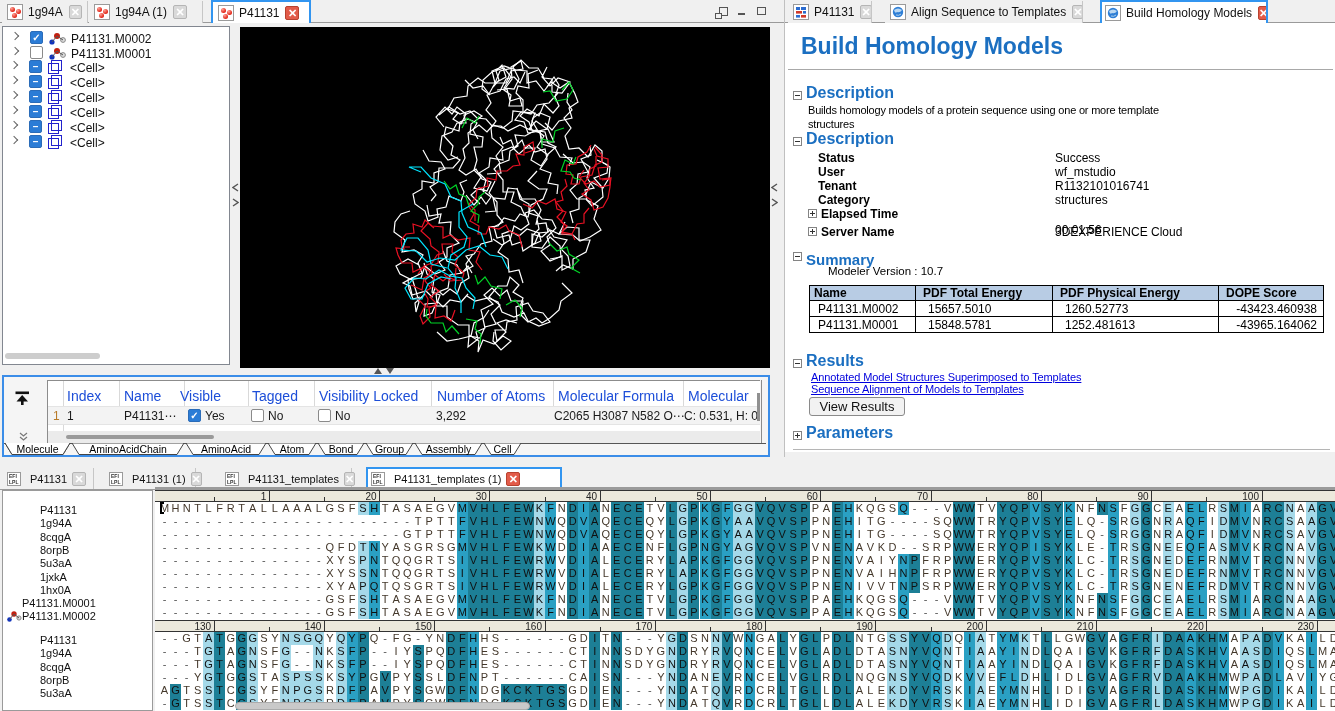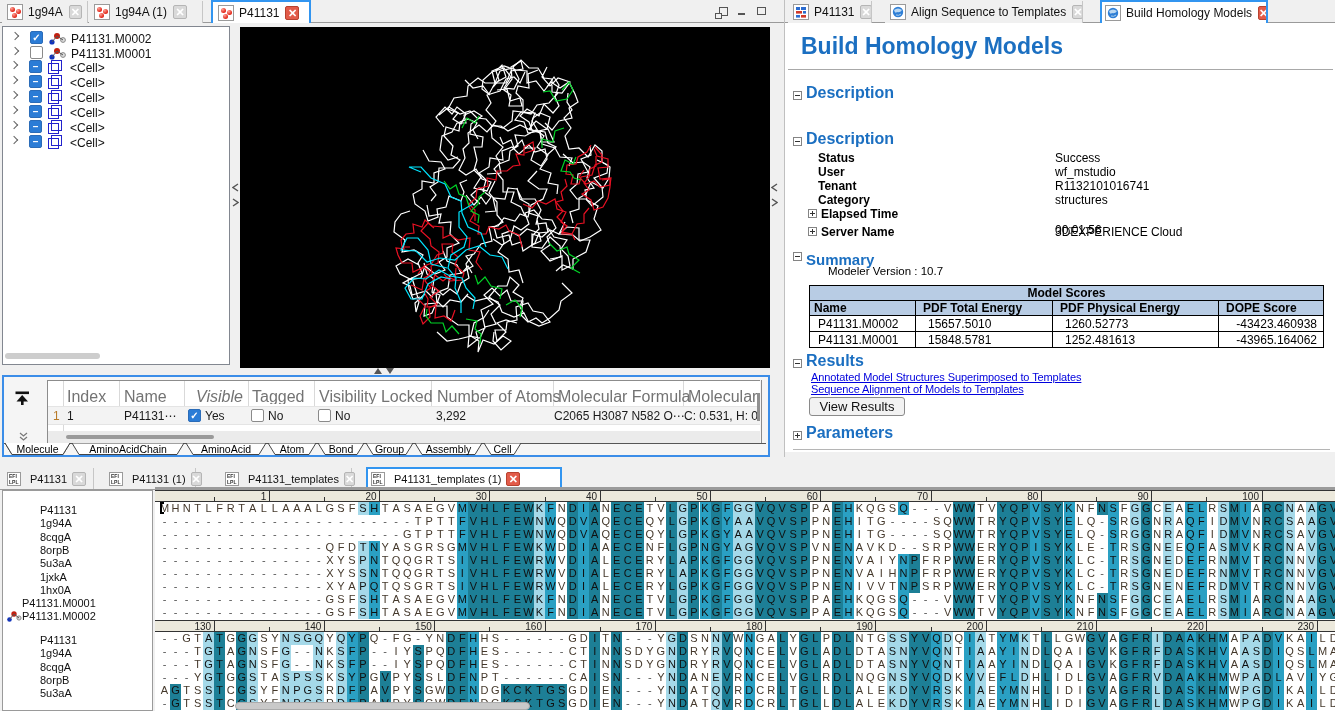--- a/index.html
+++ b/index.html
@@ -246,24 +246,24 @@
 
     <div class="abs" style="left:15px;top:0;width:1px;height:62px;background:#d9d9d9;"></div>
     <div class="abs" style="left:71px;top:0;width:1px;height:43px;background:#d9d9d9;"></div>
     <div class="abs" style="left:136px;top:0;width:1px;height:43px;background:#d9d9d9;"></div>
     <div class="abs" style="left:200px;top:0;width:1px;height:43px;background:#d9d9d9;"></div>
     <div class="abs" style="left:266px;top:0;width:1px;height:43px;background:#d9d9d9;"></div>
     <div class="abs" style="left:383px;top:0;width:1px;height:43px;background:#d9d9d9;"></div>
     <div class="abs" style="left:505px;top:0;width:1px;height:43px;background:#d9d9d9;"></div>
     <div class="abs" style="left:635px;top:0;width:1px;height:43px;background:#d9d9d9;"></div>
 
-    <div class="abs" style="left:0px;top:7px;width:712px;height:16px;font-size:16px;color:#737373;overflow:hidden;">
+    <div class="abs" style="left:0px;top:7px;width:712px;height:16px;font-size:14px;color:#1d4ed8;overflow:hidden;">
       <span class="abs" style="left:19px;">Index</span>
       <span class="abs" style="left:76px;">Name</span>
-      <span class="abs" style="left:148px;font-style:italic;">Visible</span>
+      <span class="abs" style="left:132px;">Visible</span>
       <span class="abs" style="left:204px;">Tagged</span>
       <span class="abs" style="left:271px;">Visibility Locked</span>
       <span class="abs" style="left:389px;">Number of Atoms</span>
       <span class="abs" style="left:510px;">Molecular Formula</span>
       <span class="abs" style="left:640px;">Molecular C</span>
     </div>
 
     <div class="abs" style="left:0;top:25px;width:712px;height:19px;background:#f3f3f3;border-top:1px solid #e4e4e4;border-bottom:1px solid #e4e4e4;"></div>
     <div class="abs" style="left:0px;top:28px;width:712px;height:16px;font-size:12px;color:#1a1a1a;overflow:hidden;">
       <span class="abs" style="left:5px;color:#b87a28;">1</span>
@@ -336,20 +336,21 @@
         <path d="M5 10 Q8 11 10 9" stroke="#b0d0ea" fill="none"></path>
       </svg></span>Build Homology Models<span class="closebtn red">✕</span>
 </div>
 
 <div class="abs" style="left:785px;top:23px;width:550px;height:429px;background:#fff;overflow:hidden;">
   <div class="abs" style="left:16px;top:10px;font-size:23px;font-weight:bold;color:#1b6fc1;">Build Homology Models</div>
   <div class="abs" style="left:3px;top:46px;width:545px;height:1px;background:#a8a8a8;"></div>
 
   <span class="plusminus" style="left:8px;top:68px;"></span>
   <div class="abs hdrblue" style="left:21px;top:61px;font-size:16px;">Description</div>
+  <div class="abs" style="left:23px;top:81px;font-size:11px;letter-spacing:-0.2px;color:#000;width:364px;line-height:13.5px;">Builds homology models of a protein sequence using one or more template structures</div>
 
   <span class="plusminus" style="left:8px;top:114px;"></span>
   <div class="abs hdrblue" style="left:21px;top:107px;font-size:16px;">Description</div>
   <div class="abs" style="left:0;top:128px;width:540px;font-size:12px;color:#000;">
     <b class="abs" style="left:33px;top:0px;">Status</b>
       <span class="abs" style="left:270px;top:0px;">Success</span>
     <b class="abs" style="left:33px;top:14px;">User</b>
       <span class="abs" style="left:270px;top:14px;">wf_mstudio</span>
     <b class="abs" style="left:33px;top:28px;">Tenant</b>
       <span class="abs" style="left:270px;top:28px;">R1132101016741</span>
@@ -362,23 +363,20 @@
     <b class="abs" style="left:36px;top:74px;">Server Name</b>
       <span class="abs" style="left:270px;top:74px;">3DEXPERIENCE Cloud</span>
   </div>
 
   <span class="plusminus" style="left:8px;top:229px;"></span>
   <div class="abs hdrblue" style="left:21px;top:228px;font-size:15px;text-align:center;">Summary</div>
   <div class="abs" style="left:43px;top:242px;font-size:11.5px;">Modeler Version : 10.7</div>
 
   <table class="abs" style="left:24px;top:262px;width:515px;border-collapse:collapse;font-size:12px;" border="1" bordercolor="#000">
     <tbody>
-        <tr style="background:#b8cce4;">
-          <td colspan="4" style="text-align:center;font-weight:bold;padding:0;height:14px;">Model Scores</td>
-        </tr>
     <tr style="background:#b8cce4;font-weight:bold;">
       <td style="width:106px;padding:0 0 0 4px;height:15px;">Name</td>
       <td style="width:137px;padding:0 0 0 7px;">PDF Total Energy</td>
       <td style="width:166px;padding:0 0 0 7px;">PDF Physical Energy</td>
       <td style="padding:0 0 0 7px;">DOPE Score</td>
         </tr>
     <tr>
           <td style="padding:0 0 0 8px;height:16px;">P41131.M0002</td>
           <td style="padding:0 0 0 12px;">15657.5010</td>
           <td style="padding:0 0 0 12px;">1260.52773</td>

